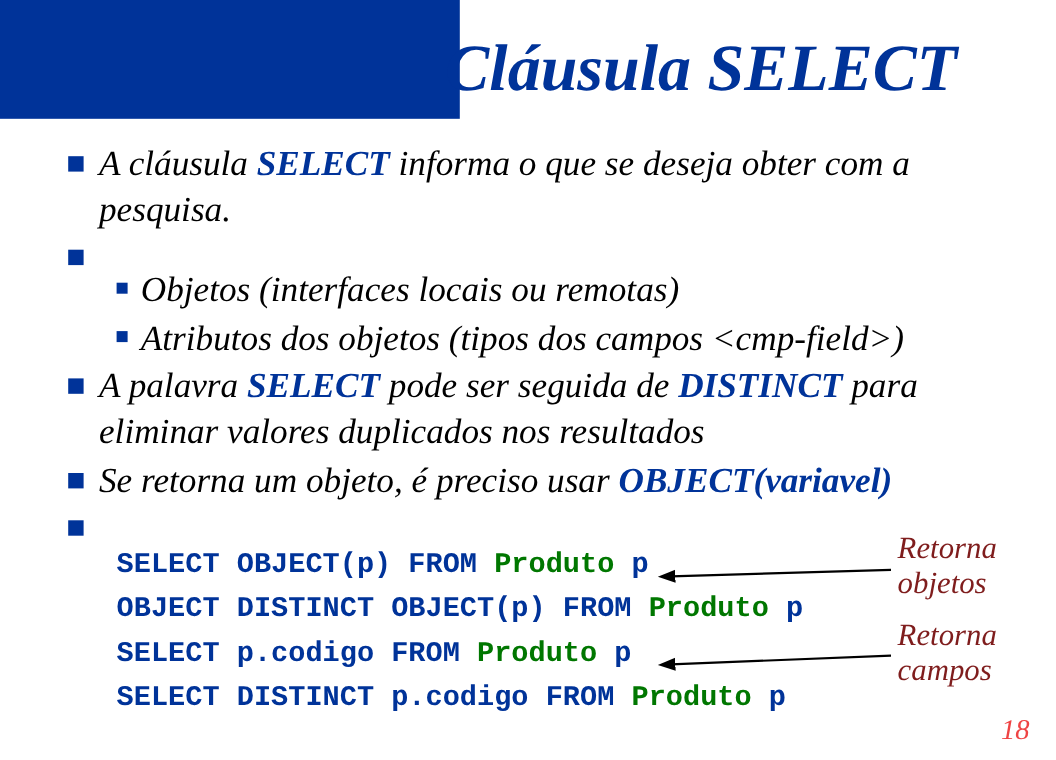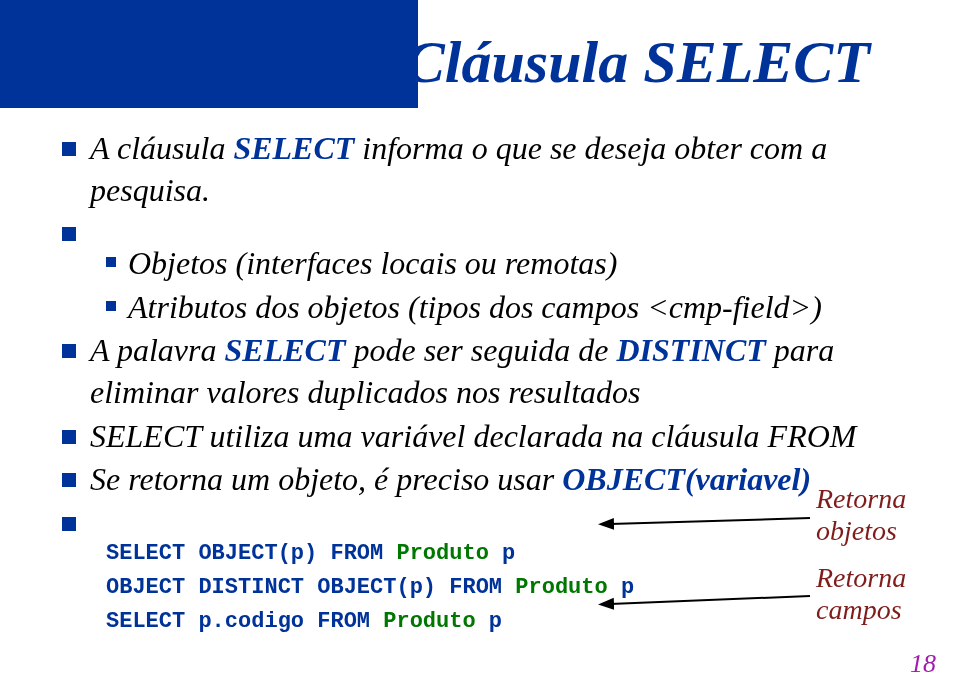--- a/index.html
+++ b/index.html
@@ -63,34 +63,34 @@
     margin-left: 44px;
   }
   .kw-blue { color: #003399; font-weight: bold; }
   .code-block {
     margin-left: 44px;
     margin-top: 6px;
   }
   .code {
     font-family: 'Courier New', monospace;
     font-weight: bold;
-    font-size: 22px;
+    font-size: 26px;
     font-style: normal;
     color: #003399;
     line-height: 1.55;
     white-space: pre;
   }
   .code .kw-green { color: #007700; }
   .page-num {
     position: absolute;
     bottom: 12px;
     right: 24px;
     font-size: 26px;
     font-style: italic;
-    color: #a21caf;
+    color: #ef4444;
   }
   .annotation {
     position: absolute;
     font-size: 28px;
     font-style: italic;
     color: #7f1d1d;
     line-height: 1.15;
     text-align: left;
   }
   svg.arrow {
@@ -127,40 +127,37 @@
     <div class="txt">Atributos dos objetos (tipos dos campos &lt;cmp-field&gt;)</div>
   </div>
 
   <div class="bullet-row">
     <div class="bullet"></div>
     <div class="txt">
       <span>A palavra </span><span class="kw-blue">SELECT</span><span> pode ser seguida de </span><span class="kw-blue">DISTINCT</span><span> para eliminar valores duplicados nos resultados</span>
     </div>
   </div>
 
-  <div class="bullet-row">
-    <div class="bullet"></div>
-    <div class="txt">SELECT utiliza uma variável declarada na cláusula FROM</div>
-  </div>
 
   <div class="bullet-row">
     <div class="bullet"></div>
     <div class="txt">
       <span>Se retorna um objeto, é preciso usar </span><span class="kw-blue">OBJECT(variavel)</span>
     </div>
   </div>
 
   <div class="bullet-row">
     <div class="bullet"></div>
   </div>
 
   <div class="code-block">
     <div class="code"><span>SELECT OBJECT(p) FROM </span><span class="kw-green">Produto</span><span> p</span></div>
     <div class="code"><span>OBJECT DISTINCT OBJECT(p) FROM </span><span class="kw-green">Produto</span><span> p</span></div>
     <div class="code"><span>SELECT p.codigo FROM </span><span class="kw-green">Produto</span><span> p</span></div>
+    <div class="code"><span>SELECT DISTINCT p.codigo FROM </span><span class="kw-green">Produto</span><span> p</span></div>
   </div>
 
 </div>
 
 <div class="annotation" style="top:483px; left:816px;">
   <span>Retorna</span><br><span>objetos</span>
 </div>
 <svg class="arrow" style="top:510px; left:600px;" width="220" height="30">
   <defs>
     <marker id="ah1" markerWidth="10" markerHeight="10" refX="2" refY="3" orient="auto">

